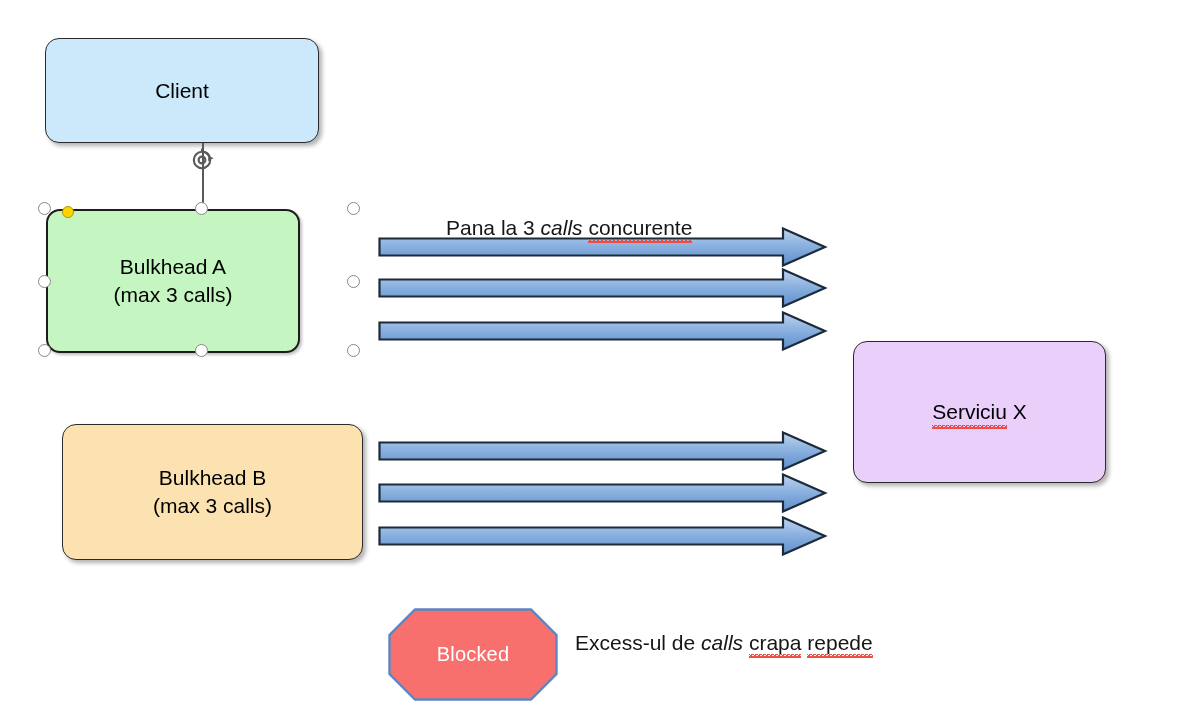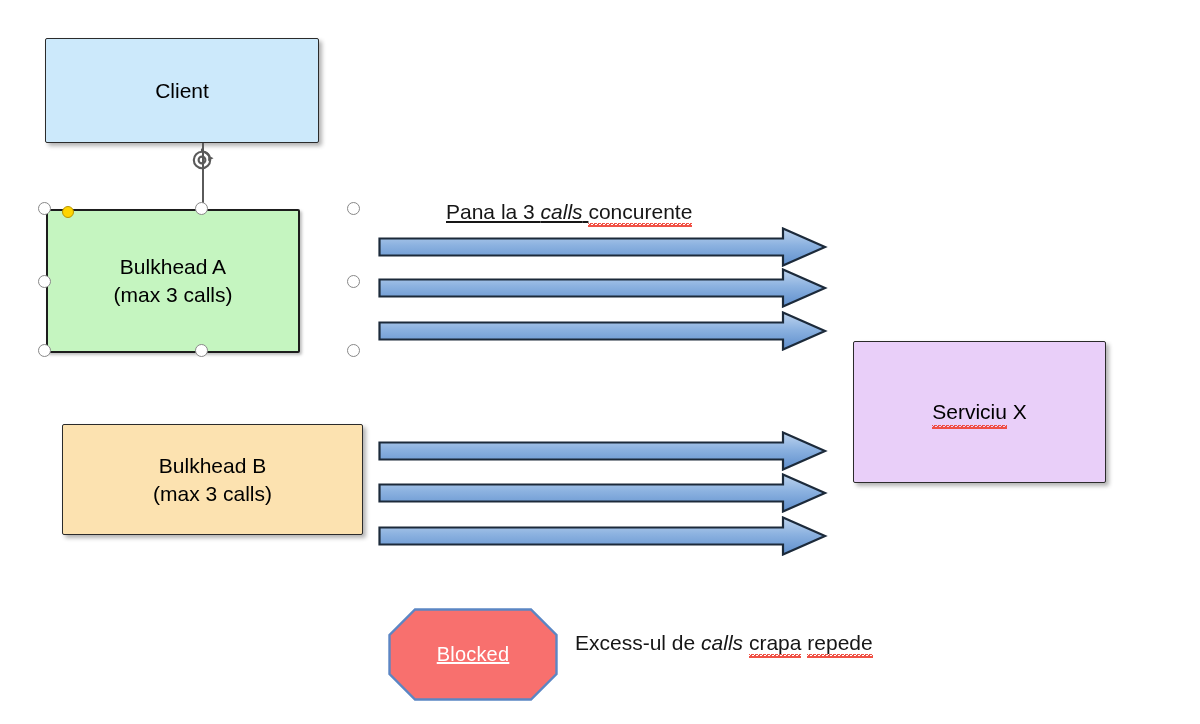--- a/index.html
+++ b/index.html
@@ -18,21 +18,21 @@
     height: 724px;
     background: #ffffff;
     overflow: hidden;
   }
 
   
   .node {
     position: absolute;
     box-sizing: border-box;
     border: 1.6px solid #2b2b2b;
-    border-radius: 2px;
+    border-radius: 14px;
     display: flex;
     align-items: center;
     justify-content: center;
     text-align: center;
     color: #000000;
     font-size: 21px;
     line-height: 1.32;
     box-shadow: 3px 3px 4px rgba(0,0,0,0.30);
   }
   .node .label-stack {
@@ -45,21 +45,21 @@
     background: #cce9fb;
   }
   #node-bulkhead-a {
     left: 46px;  top: 209px; width: 254px; height: 144px;
     background: #c5f5c0;
     border-width: 2px;
     border-color: #1d1d1d;
     box-shadow: 2px 2px 3px rgba(0,0,0,0.25);
   }
   #node-bulkhead-b {
-    left: 62px;  top: 424px; width: 301px; height: 111px;
+    left: 62px;  top: 424px; width: 301px; height: 136px;
     background: #fce2b0;
   }
   #node-serviciu-x {
     left: 853px; top: 341px; width: 253px; height: 142px;
     background: #e9cff9;
   }
 
   
   #connector-client-bulkhead {
     position: absolute;
@@ -114,31 +114,30 @@
     width: 170px; height: 93px;
   }
   #shape-blocked svg { display:block; }
   #shape-blocked .oct-label {
     position: absolute;
     left: 0; top: 0; width: 170px; height: 93px;
     display: flex; align-items: center; justify-content: center;
     color: #ffffff;
     font-size: 20px;
     letter-spacing: 0.2px;
-    text-decoration: underline;
   }
 
   
   .caption {
     position: absolute;
     color: #161616;
     font-size: 21px;
     white-space: nowrap;
   }
-  #caption-arrows-a { left: 446px; top: 200px; text-decoration: underline; }
+  #caption-arrows-a { left: 446px; top: 216px; }
   #caption-blocked  { left: 575px; top: 631px; }
   .caption i { font-style: italic; }
 
   
   .squiggle {
     position: relative;
     display: inline-block;
   }
   .squiggle::after {
     content: "";

